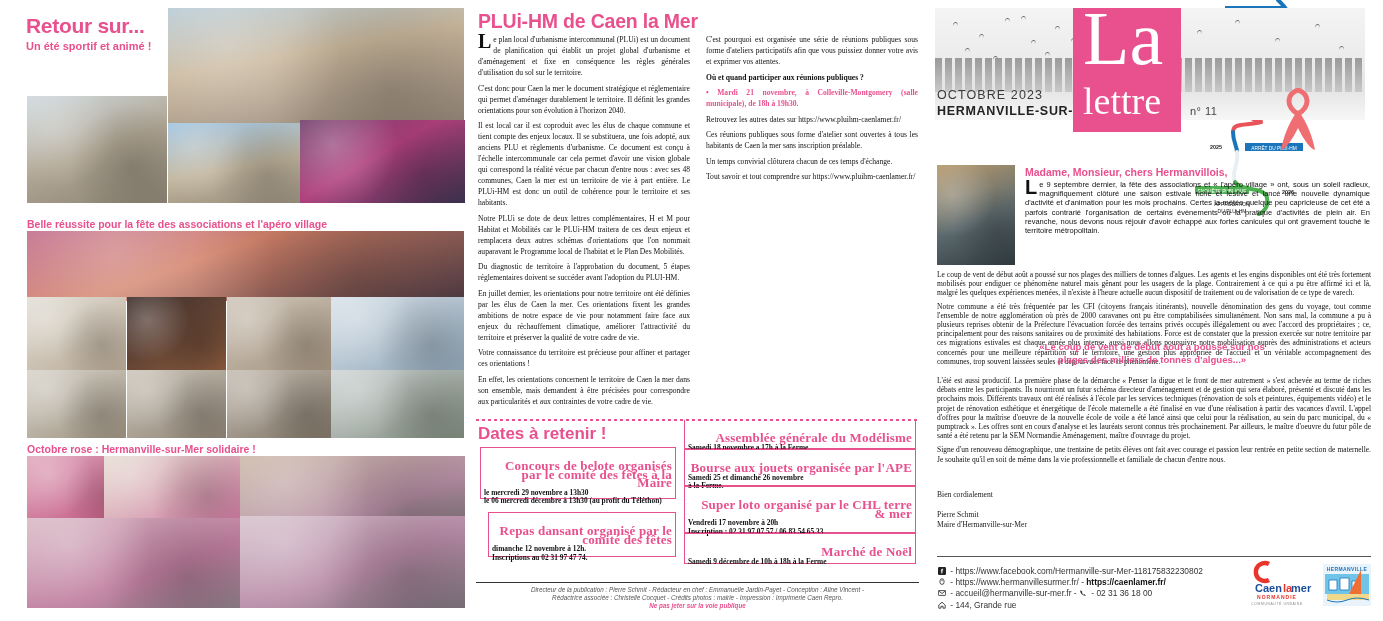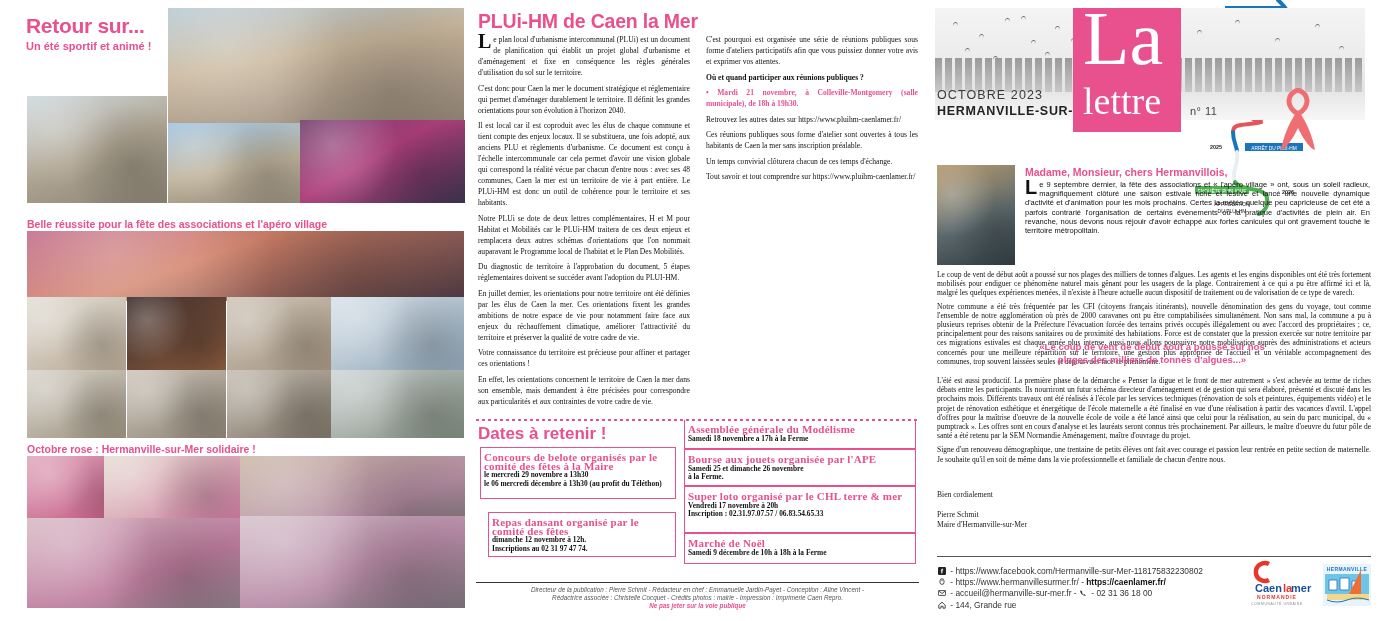--- a/index.html
+++ b/index.html
@@ -51,21 +51,21 @@
   .dropcap::first-letter{float:left;font-size:20px;line-height:15px;font-weight:700;padding-right:2px;}
   .hl{color:#e8508e;font-weight:700;}
   
   .tl{position:absolute;left:713px;top:0;}
   .dates-box{position:absolute;left:6px;top:419px;width:443px;height:160px;}
   .dashed-top{position:absolute;left:0;top:0;width:443px;height:2px;
     background:repeating-linear-gradient(90deg,#e8508e 0 3px,transparent 3px 6px);}
   .dates-title{position:absolute;left:2px;top:5px;font-size:17px;font-weight:700;color:#e8508e;}
   .ev{position:absolute;border:1px solid #e8508e;box-sizing:border-box;
     font-family:"Liberation Serif",serif;padding:2px 3px;}
-  .ev h4{margin:3px 0 1px 0;font-size:11px;color:#e8508e;font-weight:700;text-align:left;line-height:8.5px;letter-spacing:.2px;}
+  .ev h4{margin:12px 0 1px 0;font-size:13px;color:#e8508e;font-weight:700;text-align:right;line-height:8.5px;letter-spacing:.2px;}
   .ev p{margin:0;font-size:7.4px;line-height:8.8px;font-weight:700;color:#111;}
   .evL1{left:4px;top:28px;width:196px;height:52px;}
   .evL2{left:12px;top:93px;width:188px;height:45px;}
   .evR1{left:208px;top:1px;width:232px;height:29px;border-top:none;}
   .evR2{left:208px;top:30px;width:232px;height:37px;}
   .evR3{left:208px;top:67px;width:232px;height:47px;}
   .evR4{left:208px;top:114px;width:232px;height:31px;}
   .credits{position:absolute;left:6px;top:586px;width:443px;text-align:center;
     font-size:6.3px;font-style:italic;line-height:8px;color:#555;}
   .credits .warn{color:#e8508e;font-weight:700;}

